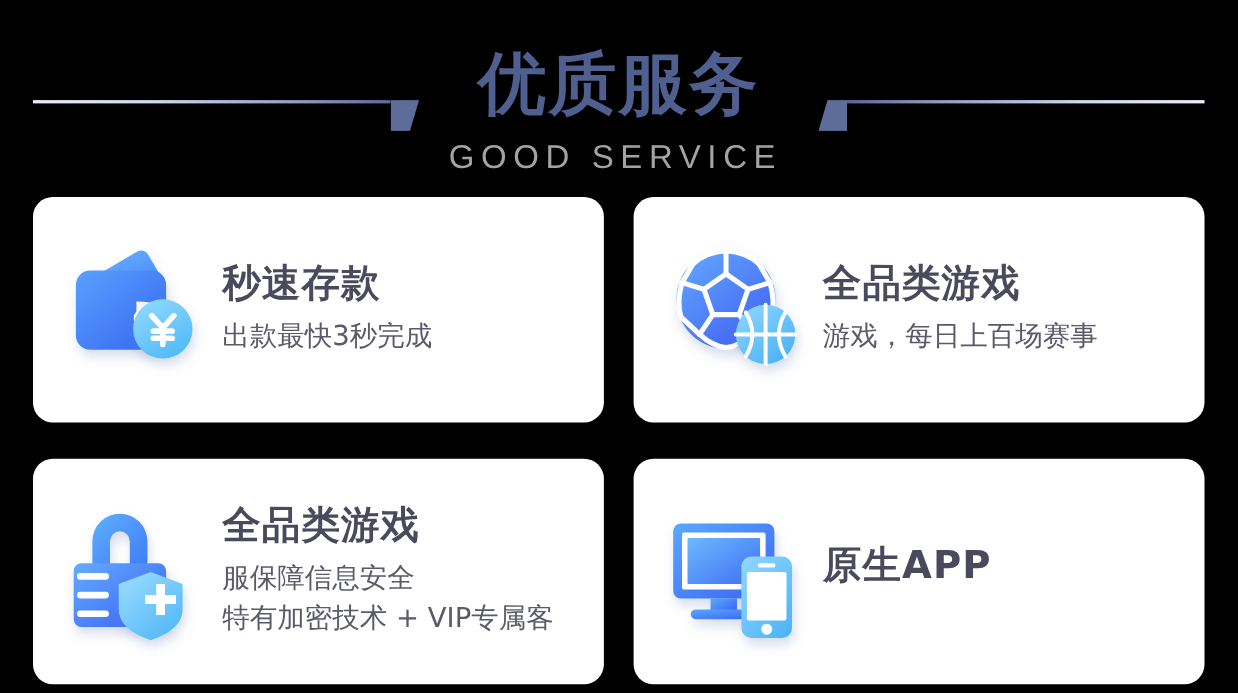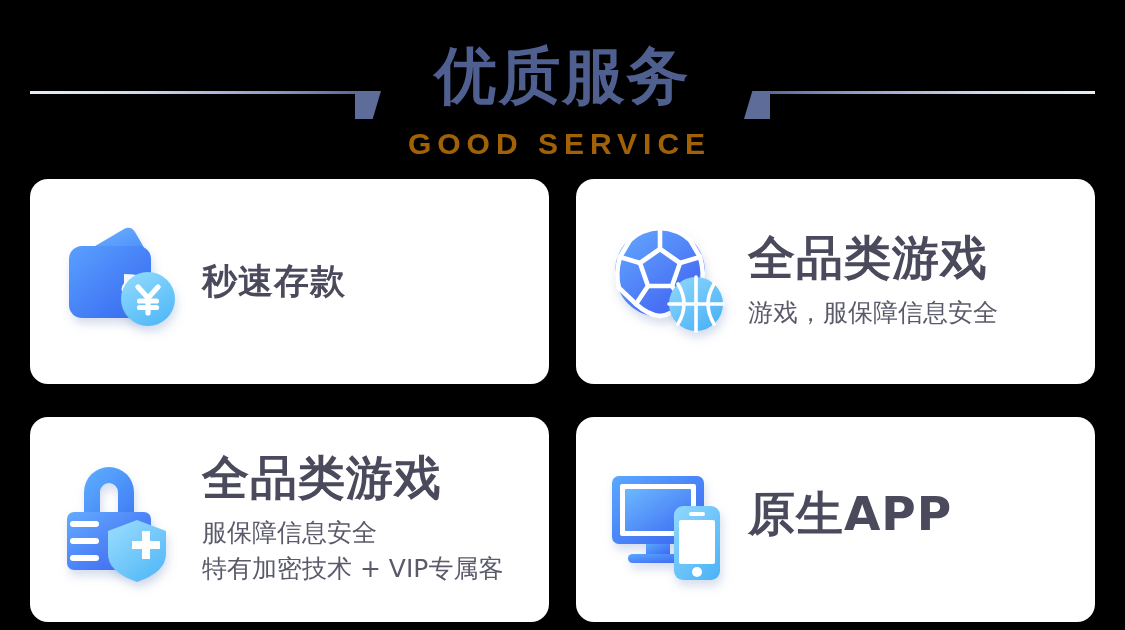--- a/index.html
+++ b/index.html
@@ -33,22 +33,22 @@
     position:absolute; left:0; top:14px; width:1125px;
     text-align:center;
     font-size:62px; font-weight:bold; line-height:1.05;
     color:#4f5f8f;
     letter-spacing:2px;
     font-family:"DejaVu Sans","Liberation Sans",sans-serif;
   }
   .hdr-sub {
     position:absolute; left:0; top:98px; width:1119px;
     text-align:center;
-    font-size:30px; font-weight:bold;
-    color:#a16207; letter-spacing:6px;
+    font-size:30px; font-weight:normal;
+    color:#a3a3a3; letter-spacing:6px;
   }
 
   
   .grid {
     position:absolute; left:30px; top:150px;
     width:1065px; height:443px;
     display:grid;
     grid-template-columns:519px 519px;
     grid-template-rows:205px 205px;
     column-gap:27px; row-gap:33px;
@@ -72,21 +72,21 @@
     line-height:1.15; letter-spacing:1px;
     font-family:"DejaVu Sans","Liberation Sans",sans-serif;
     white-space:nowrap;
   }
   .card-desc {
     margin-top:9px;
     font-size:25px; color:#5a5a6b; line-height:1.44;
     font-family:"DejaVu Sans","Liberation Sans",sans-serif;
   }
   .card-desc span { display:block; white-space:nowrap; }
-  .card.two-line .card-title { font-size:47px; }
+  .card.two-line .card-title { font-size:35px; }
 
   svg { display:block; overflow:visible; }
 </style>
 </head>
 <body>
 
 <div id="root">
 
   <div class="header">
     <div class="hdr-rule left"></div>
@@ -133,20 +133,23 @@
               <path d="M100 71 L90 82"></path>
               <path d="M90 82 L90 97"></path>
               <path d="M81.5 85 L98.5 85"></path>
               <path d="M81.5 91.5 L98.5 91.5"></path>
             </g>
           </g>
         </svg>
       </div>
       <div class="card-text">
         <div class="card-title">秒速存款</div>
+        <div class="card-desc">
+          <span>出款最快3秒完成</span>
+        </div>
       </div>
     </div>
 
     <div class="card two-line">
       <div class="card-icon">
         <svg viewBox="0 0 130 130" width="130" height="130">
           <defs>
             <linearGradient id="bg1" x1="0.1" y1="0" x2="0.9" y2="1">
               <stop offset="0%" stop-color="#63a8ff"></stop>
                 <stop offset="100%" stop-color="#3f5cf0"></stop>
@@ -187,21 +190,21 @@
               <path d="M65 88 L119 88"></path>
               <path d="M74 68 Q86 88 74 108"></path>
               <path d="M110 68 Q98 88 110 108"></path>
             </g>
           </g>
         </svg>
       </div>
       <div class="card-text">
         <div class="card-title">全品类游戏</div>
         <div class="card-desc">
-          <span>游戏，服保障信息安全</span>
+          <span>游戏，每日上百场赛事</span>
         </div>
       </div>
     </div>
 
     <div class="card two-line">
       <div class="card-icon">
         <svg viewBox="0 0 130 130" width="130" height="130">
           <defs>
             <linearGradient id="lg1" x1="0" y1="0" x2="1" y2="1">
               <stop offset="0%" stop-color="#5fb0ff"></stop>

